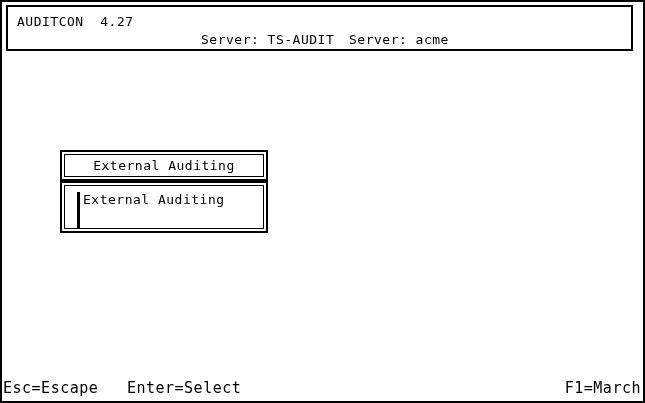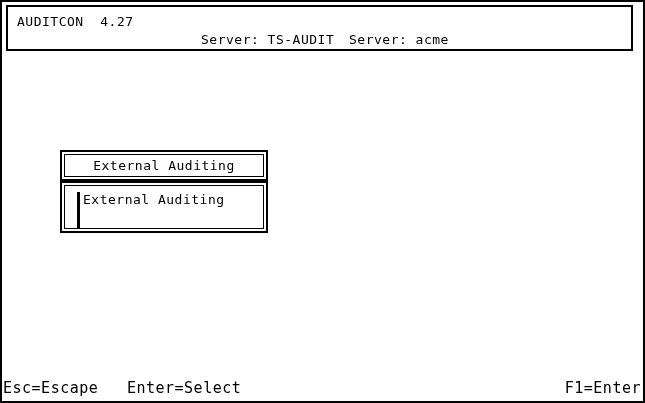--- a/index.html
+++ b/index.html
@@ -186,16 +186,16 @@
         <div id="menu-list">
           <div class="menu-item">External Auditing</div>
         </div>
       </div>
     </div>
 
   </div>
 
   <div id="status-bar">
     <span class="status-text" id="status-left">Esc=Escape   Enter=Select</span>
-    <span class="status-text" id="status-right">F1=Enter</span>
+    <span class="status-text" id="status-right">F1=March</span>
   </div>
 
 </div>
 
 </body></html>

